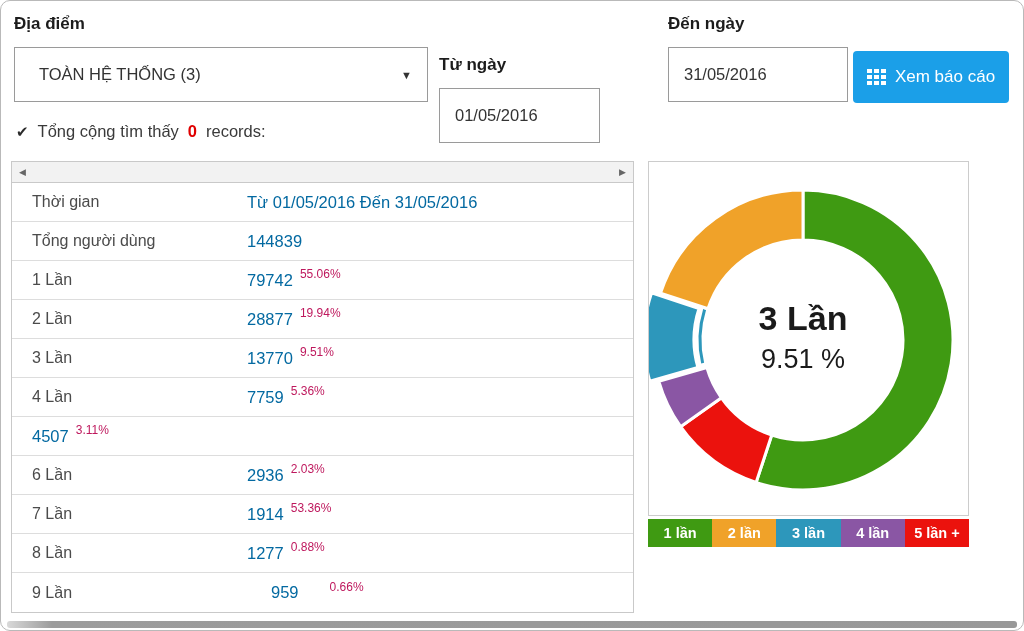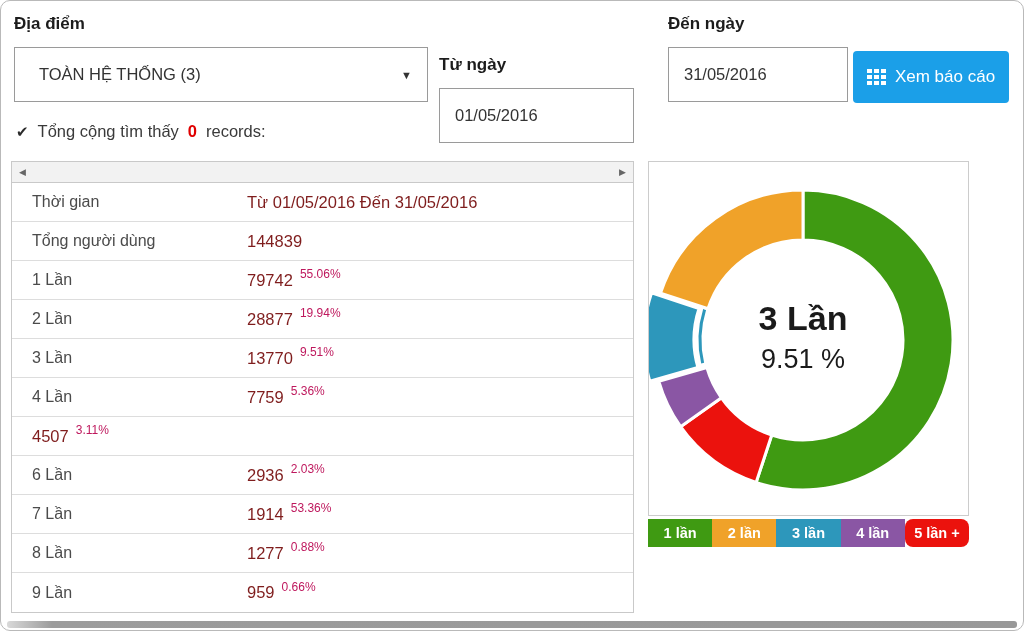--- a/index.html
+++ b/index.html
@@ -15,21 +15,21 @@
   .f-location { left:13px; top:13px; }
   .f-from     { left:438px; top:13px;margin-top:41px; }
   .f-to       { left:628px; top:13px;margin-left:39px; }
   .selectbox {
     position:relative; width:414px; height:55px; border:1px solid #9a9a9a;
     background:#fff; display:flex; align-items:center; padding-left:24px;
     font-size:16.5px; color:#333; cursor:pointer;
   }
   .selectbox .caret { position:absolute; right:15px; top:21px; font-size:11px; color:#333; }
   .datebox {
-    width:195px; height:55px; border:1px solid #9a9a9a; background:#fff;
+    width:161px; height:55px; border:1px solid #9a9a9a; background:#fff;
     font-size:16.5px; color:#333; padding-left:15px;
     font-family:"Liberation Sans", sans-serif;
   }
   .f-to .datebox { width:180px; }
   .report-btn {
     position:absolute; left:852px; top:50px; width:156px; height:52px;
     background:#1b9fe8; border:none; border-radius:4px; color:#fff;
     font-size:17px; display:flex; align-items:center; justify-content:center;
     gap:9px; cursor:pointer; font-family:"Liberation Sans", sans-serif;
   }
@@ -46,23 +46,23 @@
   }
   .hscroll {
     height:21px; background:#f2f2f2; border-bottom:1px solid #c9c9c9;
     display:flex; align-items:center; justify-content:space-between;
     padding:0 7px; font-size:9px; color:#666; cursor:default;
   }
   .trow {
     height:39px; display:flex; align-items:center; padding-left:20px;
     border-bottom:1px solid #ddd; font-size:16px; color:#4b4b4b; background:#fff;
   }
-  .trow:last-child { border-bottom:none; }
+  .trow:last-child { border-bottom:none;gap:24px; }
   .trow .tlabel { width:215px; flex:none; }
-  .trow .tvalue { font-size:16.5px; color:#7f1d1d; }
+  .trow .tvalue { font-size:16.5px; color:#0369a1; }
   .trow .tpct { font-size:12px; font-weight:normal; color:#be185d; position:relative; top:-6px; margin-left:7px; }
   
   .chart-panel {
     position:absolute; left:647px; top:160px; width:321px; height:355px;
     border:1px solid #ccc; background:#fff;
   }
   .chart-panel svg { display:block; }
   .donut-title { font-size:34px; font-weight:bold; fill:#1a1a1a; }
   .donut-sub   { font-size:27px; fill:#1a1a1a; }
   .legend {
@@ -207,17 +207,17 @@
         <text class="donut-title" x="154" y="168" text-anchor="middle">3 Lần</text>
       <text class="donut-sub" x="154" y="206" text-anchor="middle">9.51 %</text>
     </svg>
   </div>
 
   <div class="legend" id="legend">
       <div class="legend-item" style="background: rgb(63, 154, 18);">1 lần</div>
       <div class="legend-item" style="background: rgb(240, 162, 41);">2 lần</div>
       <div class="legend-item" style="background: rgb(45, 151, 187);">3 lần</div>
       <div class="legend-item" style="background: rgb(138, 86, 164);">4 lần</div>
-      <div class="legend-item" style="background: rgb(235, 18, 13); border-radius: 8px;">5 lần +</div>
+      <div class="legend-item" style="background: rgb(235, 18, 13);">5 lần +</div>
     </div>
 
   <div class="bottom-scrollbar"></div>
 </div>
 
 </body></html>

